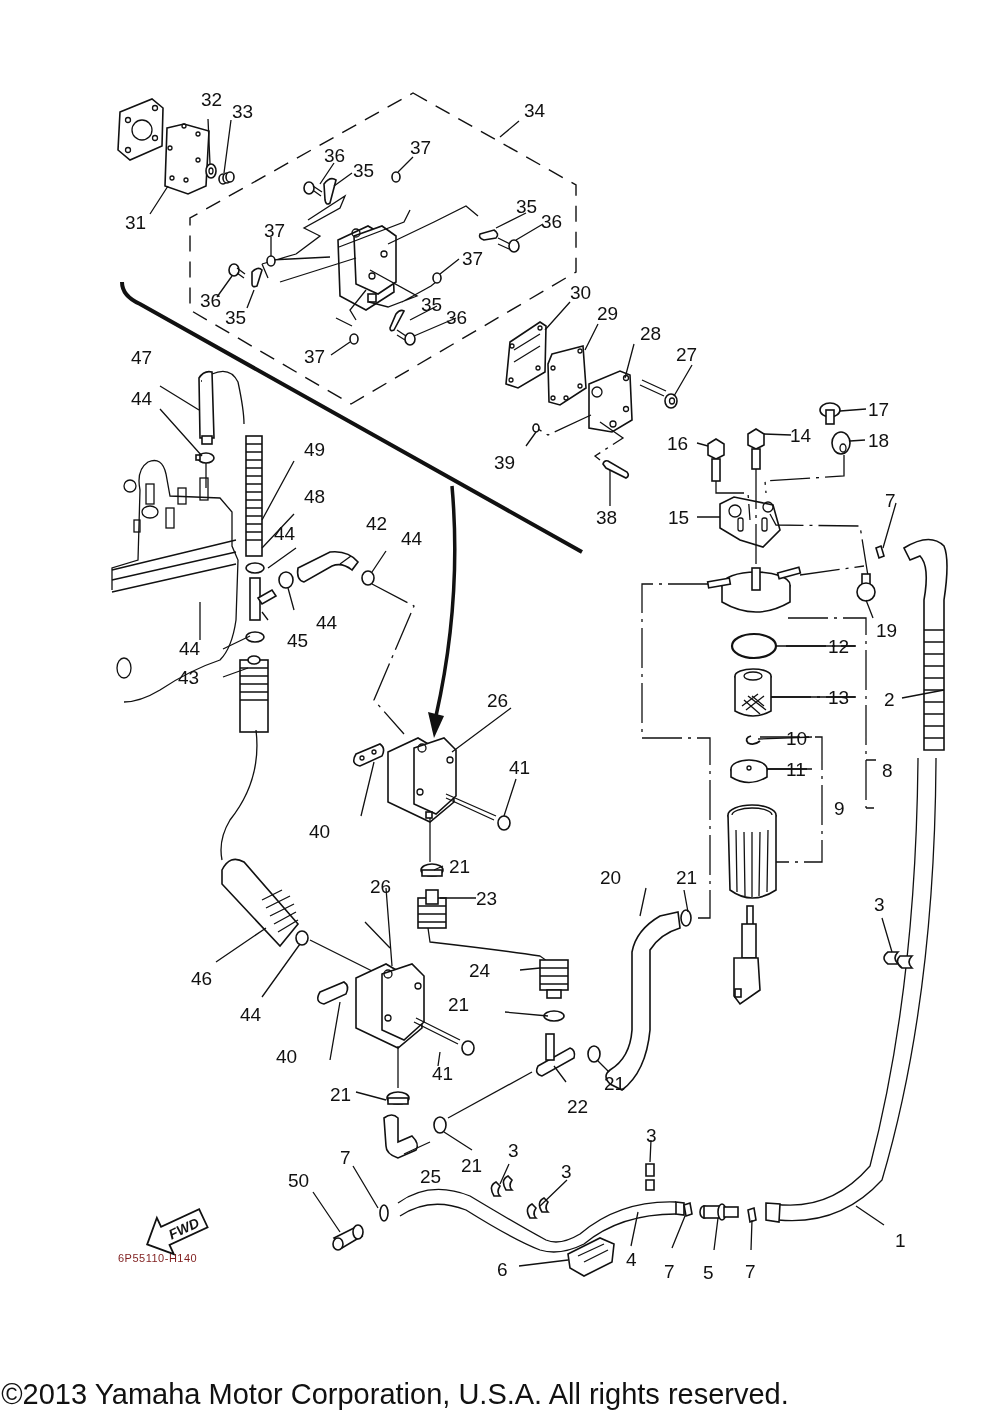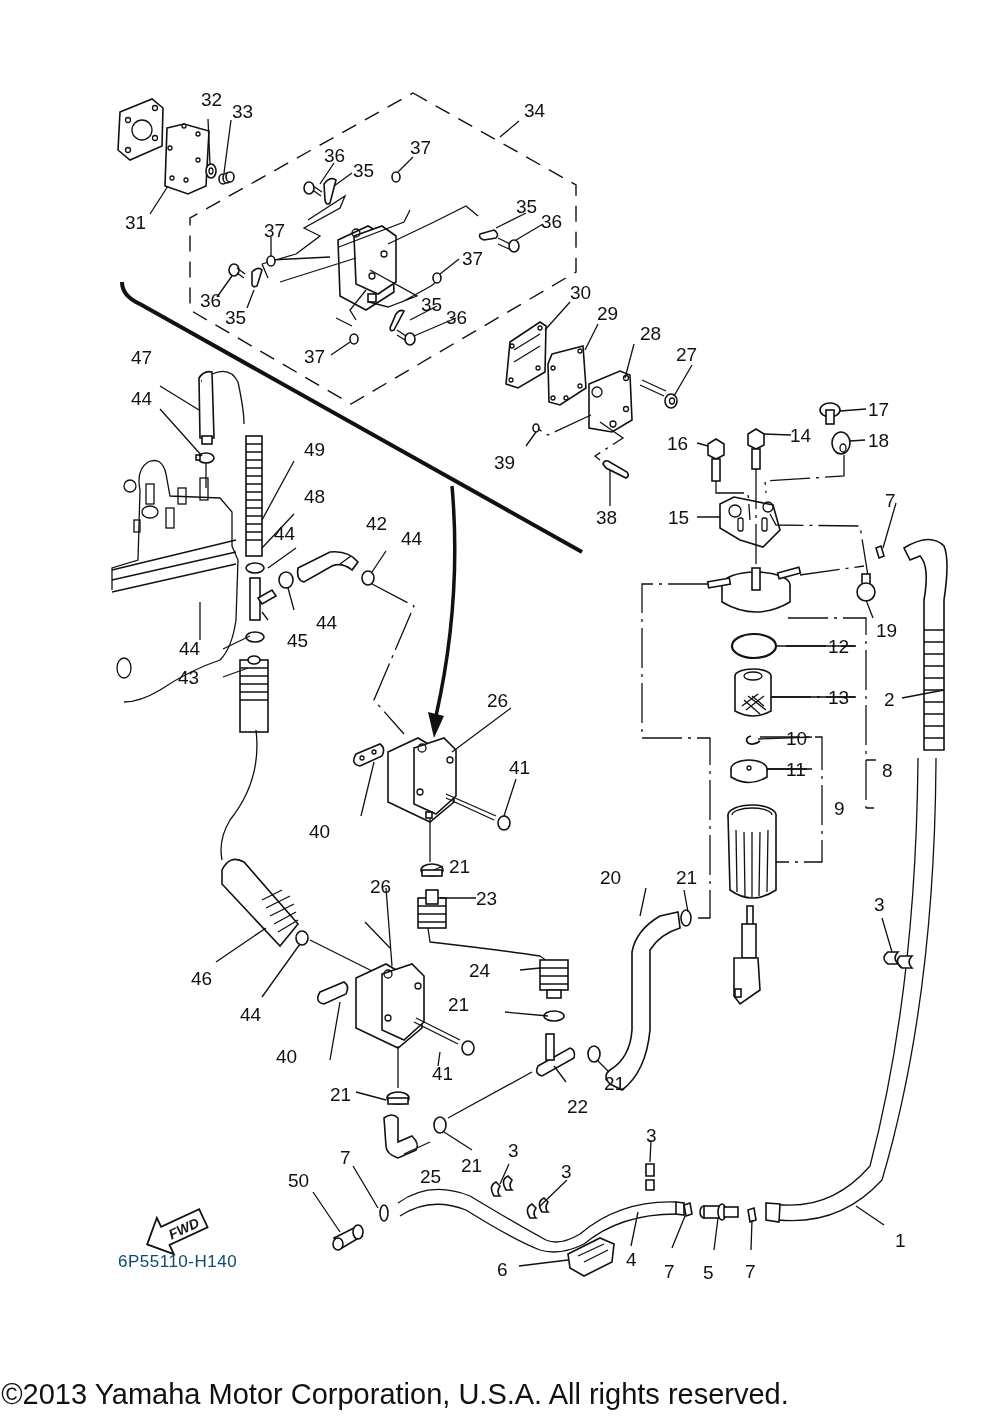--- a/index.html
+++ b/index.html
@@ -5,21 +5,21 @@
   html, body { margin:0; padding:0; background:#ffffff; }
   body { width:1000px; height:1423px; position:relative; overflow:hidden; font-family:"Liberation Sans", sans-serif; }
   #diagram { position:absolute; left:0; top:0; width:1000px; height:1423px; }
   .lbl { font-family:"Liberation Sans", sans-serif; font-size:19px; fill:#111; }
   .part { fill:#fff; stroke:#111; stroke-width:1.6; }
   .thin { fill:none; stroke:#111; stroke-width:1.3; }
   .dash { fill:none; stroke:#111; stroke-width:1.4; stroke-dasharray:16 10; }
   .dashdot { fill:none; stroke:#111; stroke-width:1.3; stroke-dasharray:40 6 3 6; }
   .heavy { fill:none; stroke:#111; stroke-width:4; }
   .leader { fill:none; stroke:#111; stroke-width:1.3; }
-  #diagram-code { position:absolute; left:118px; top:1252px; font-size:17px; color:#0c4a6e; letter-spacing:0.5px; }
+  #diagram-code { position:absolute; left:118px; top:1252px; font-size:11px; color:#7f1d1d; letter-spacing:0.5px; }
   #copyright { position:absolute; left:0; width:790px; top:1378px; text-align:center; font-size:29px; color:#111; }
 </style>
 </head>
 <body>
 
 <svg id="diagram" viewBox="0 0 1000 1423" xmlns="http://www.w3.org/2000/svg">
 
   <path class="heavy" d="M122,282 Q122,296 140,304 L582,552"></path>
   <path class="heavy" d="M452,486 Q462,600 436,716" style="stroke-width:3.5"></path>
   <path d="M428,712 L444,716 L434,738 Z" fill="#111"></path>

